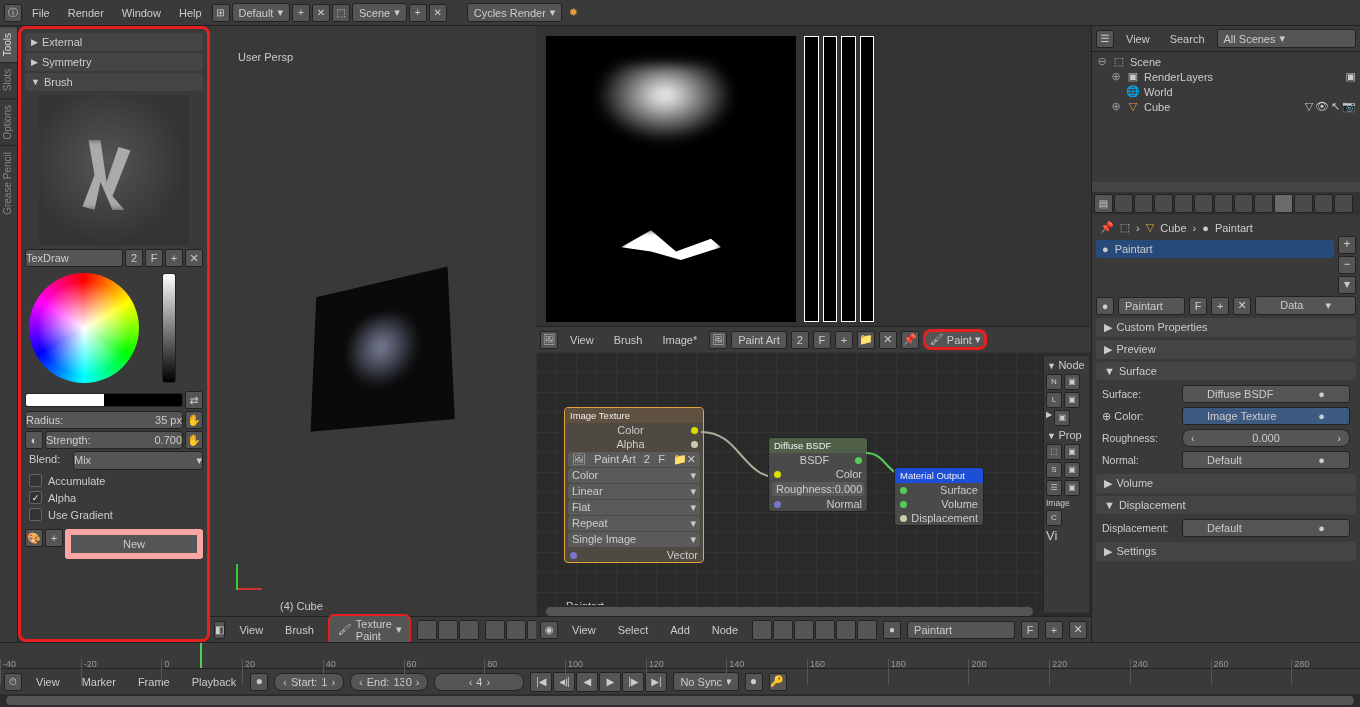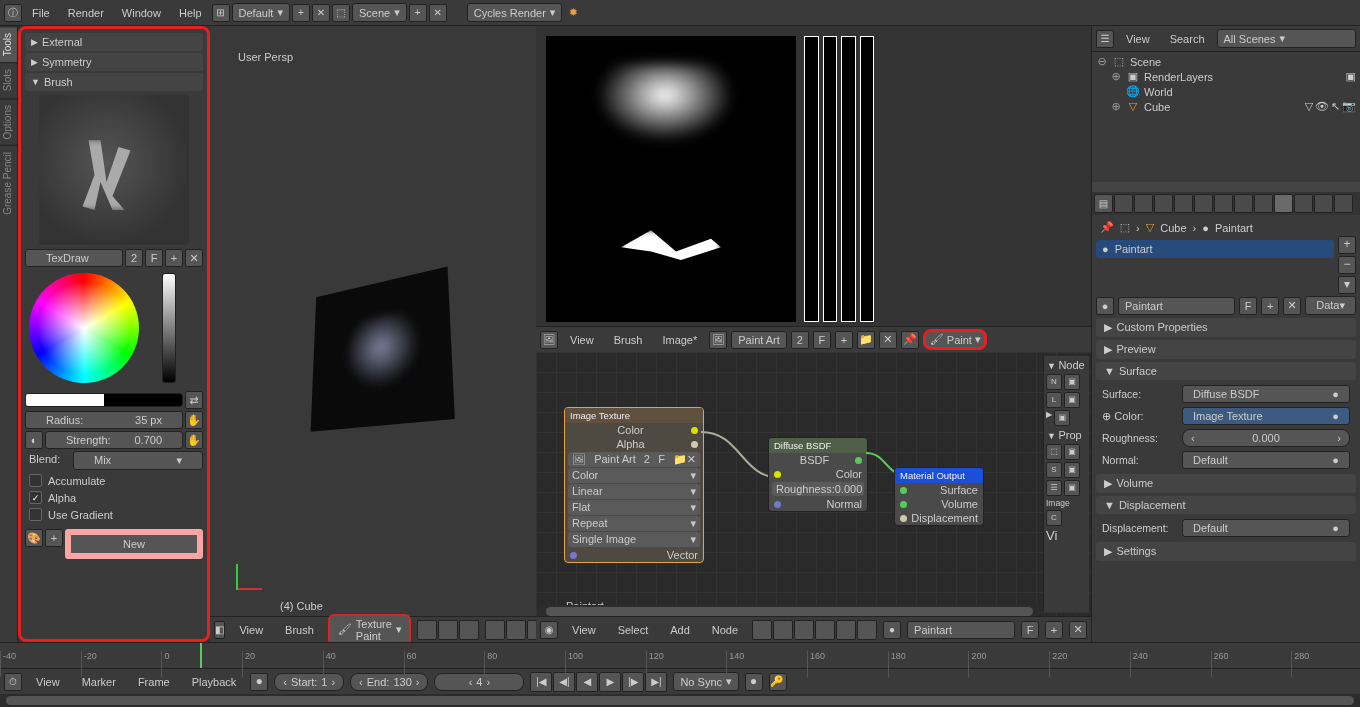--- a/index.html
+++ b/index.html
@@ -16,21 +16,21 @@
 .vtabs { width: 18px; background: #3a3a3a; border-right: 1px solid #222; display: flex; flex-direction: column; }
 .vtab { writing-mode: vertical-rl; transform: rotate(180deg); padding: 6px 2px; font-size: 10px; color: #888; border-bottom: 1px solid #222; cursor: pointer; text-align: center; }
 .vtab.active { background: #555; color: #ddd; }
 
 .toolpanel { width: 192px; background: #3a3a3a; border: 3px solid #e62020; border-radius: 8px; padding: 4px; position: relative; }
 .section-header { background: #444; padding: 3px 6px; border-radius: 3px; margin-bottom: 2px; display: flex; align-items: center; gap: 4px; cursor: pointer; }
 .section-header .tri { font-size: 9px; }
 .brush-preview { width: 150px; height: 150px; background: radial-gradient(circle at 45% 45%, #555 0%, #333 70%); border-radius: 4px; margin: 4px auto; position: relative; overflow: hidden; }
 .brush-preview::after { content: ""; position: absolute; top: 30%; left: 25%; width: 60px; height: 70px; background: #aaa; clip-path: polygon(20% 0%, 40% 0%, 50% 60%, 70% 10%, 90% 15%, 60% 80%, 80% 100%, 60% 100%, 40% 60%, 30% 100%, 10% 95%, 30% 50%); filter: blur(3px); }
 .field-row { display: flex; gap: 2px; margin: 2px 0; }
-.field { background: #555; border: 1px solid #222; border-radius: 3px; padding: 2px 20px; flex: 1; display: flex; justify-content: space-between; font-size: 10.5px; }
+.field { background: #555; border: 1px solid #222; border-radius: 3px; padding: 2px 0; flex: 1; display: flex; justify-content: space-between; font-size: 10.5px; }
 .btn-sm { width: 18px; height: 18px; background: #555; border: 1px solid #222; border-radius: 2px; display: flex; align-items: center; justify-content: center; font-size: 11px; }
 .color-wheel { width: 110px; height: 110px; border-radius: 50%; background: conic-gradient(red,yellow,lime,cyan,blue,magenta,red); margin: 4px 0 4px 4px; position: relative; display: inline-block; }
 .color-wheel::after { content: ""; position: absolute; inset: 0; border-radius: 50%; background: radial-gradient(circle,#fff 0%,transparent 60%); }
 .value-slider { width: 14px; height: 110px; background: linear-gradient(to bottom,#fff,#000); border: 1px solid #222; border-radius: 3px; display: inline-block; margin-left: 20px; vertical-align: top; margin-top: 4px; }
 .bw-bar { height: 14px; background: linear-gradient(to right,#fff 50%,#000 50%); border: 1px solid #222; border-radius: 3px; margin: 2px 0; }
 .checkbox-row { display: flex; align-items: center; gap: 6px; padding: 2px 4px; font-size: 10.5px; }
 .checkbox { width: 13px; height: 13px; background: #333; border: 1px solid #666; border-radius: 2px; display: flex; align-items: center; justify-content: center; font-size: 9px; }
 .checkbox.checked::after { content: "✓"; color: #fff; }
 .new-btn { background: #555; border: 6px solid #fca5a5; border-radius: 3px; padding: 3px; text-align: center; flex: 1; }
 
@@ -91,29 +91,29 @@
 .proptab { width: 19px; height: 19px; background: #4a4a4a; border: 1px solid #222; border-radius: 2px; margin: 0 0.5px; }
 .proptab.active { background: #6a6a6a; }
 
 .prop-body { flex: 1; background: #3a3a3a; padding: 4px; overflow: hidden; }
 .crumb { display: flex; gap: 6px; align-items: center; padding: 2px 4px; font-size: 11px; }
 .matslot { background: #264a7a; border-radius: 3px; padding: 3px 6px; margin: 4px 0; display: flex; gap: 6px; align-items: center; }
 .slot-side { float: right; display: flex; flex-direction: column; gap: 2px; }
 .slot-side .b { width: 18px; height: 18px; background: #555; border: 1px solid #222; border-radius: 2px; text-align: center; font-size: 12px; }
 .prop-row { display: flex; gap: 4px; margin: 2px 0; align-items: center; }
 .prop-field { background: #555; border: 1px solid #222; border-radius: 3px; padding: 2px 6px; flex: 1; }
-.prop-dropdown { background: #555; border: 1px solid #222; border-radius: 3px; padding: 2px 10px; flex: 1; display: flex; justify-content: space-between; }
+.prop-dropdown { background: #555; border: 1px solid #222; border-radius: 3px; padding: 2px 24px; flex: 1; display: flex; justify-content: space-between; gap: 22px; }
 .panel-title { background: #444; padding: 3px 8px; margin: 3px 0; border-radius: 3px; display: flex; gap: 4px; font-size: 11px; }
 .prop-label-row { display: flex; padding: 2px 6px; align-items: center; }
 .prop-label-row .lbl { width: 80px; font-size: 10.5px; }
 .prop-label-row .val { flex: 1; }
 .num-field { background: #555; border: 1px solid #222; border-radius: 8px; padding: 2px 8px; text-align: center; display: flex; justify-content: space-between; }
 
 .timeline { height: 26px; background: #3a3a3a; border-top: 1px solid #222; display: flex; align-items: center; position: relative; }
-.timeline-ruler { position: absolute; top: 8px; left: 0; right: 0; height: 26px; display: flex; gap: 12px; }
+.timeline-ruler { position: absolute; top: 16px; left: 0; right: 0; height: 26px; display: flex; gap: 12px; }
 .tick { flex: 1; border-left: 1px solid #555; font-size: 9px; padding-left: 2px; color: #999; position: relative; }
 .playhead { position: absolute; top: 0; bottom: 0; width: 2px; background: #5c5; left: 200px; }
 .timeline-footer { height: 26px; background: #3a3a3a; border-top: 1px solid #222; display: flex; align-items: center; padding: 0 4px; gap: 6px; }
 .play-btns { display: flex; gap: 1px; }
 .play-btn { width: 22px; height: 20px; background: #555; border: 1px solid #222; border-radius: 2px; display: flex; align-items: center; justify-content: center; font-size: 10px; }
 .num-pill { background: #555; border: 1px solid #222; border-radius: 8px; padding: 2px 8px; display: flex; gap: 4px; font-size: 10.5px; }
 .scrollbar-h { height: 13px; background: #2c2c2c; position: relative; }
 .scrollbar-h::after { content: ""; position: absolute; left: 6px; right: 6px; top: 2px; bottom: 2px; background: #555; border-radius: 5px; }
 </style>
 </head>

